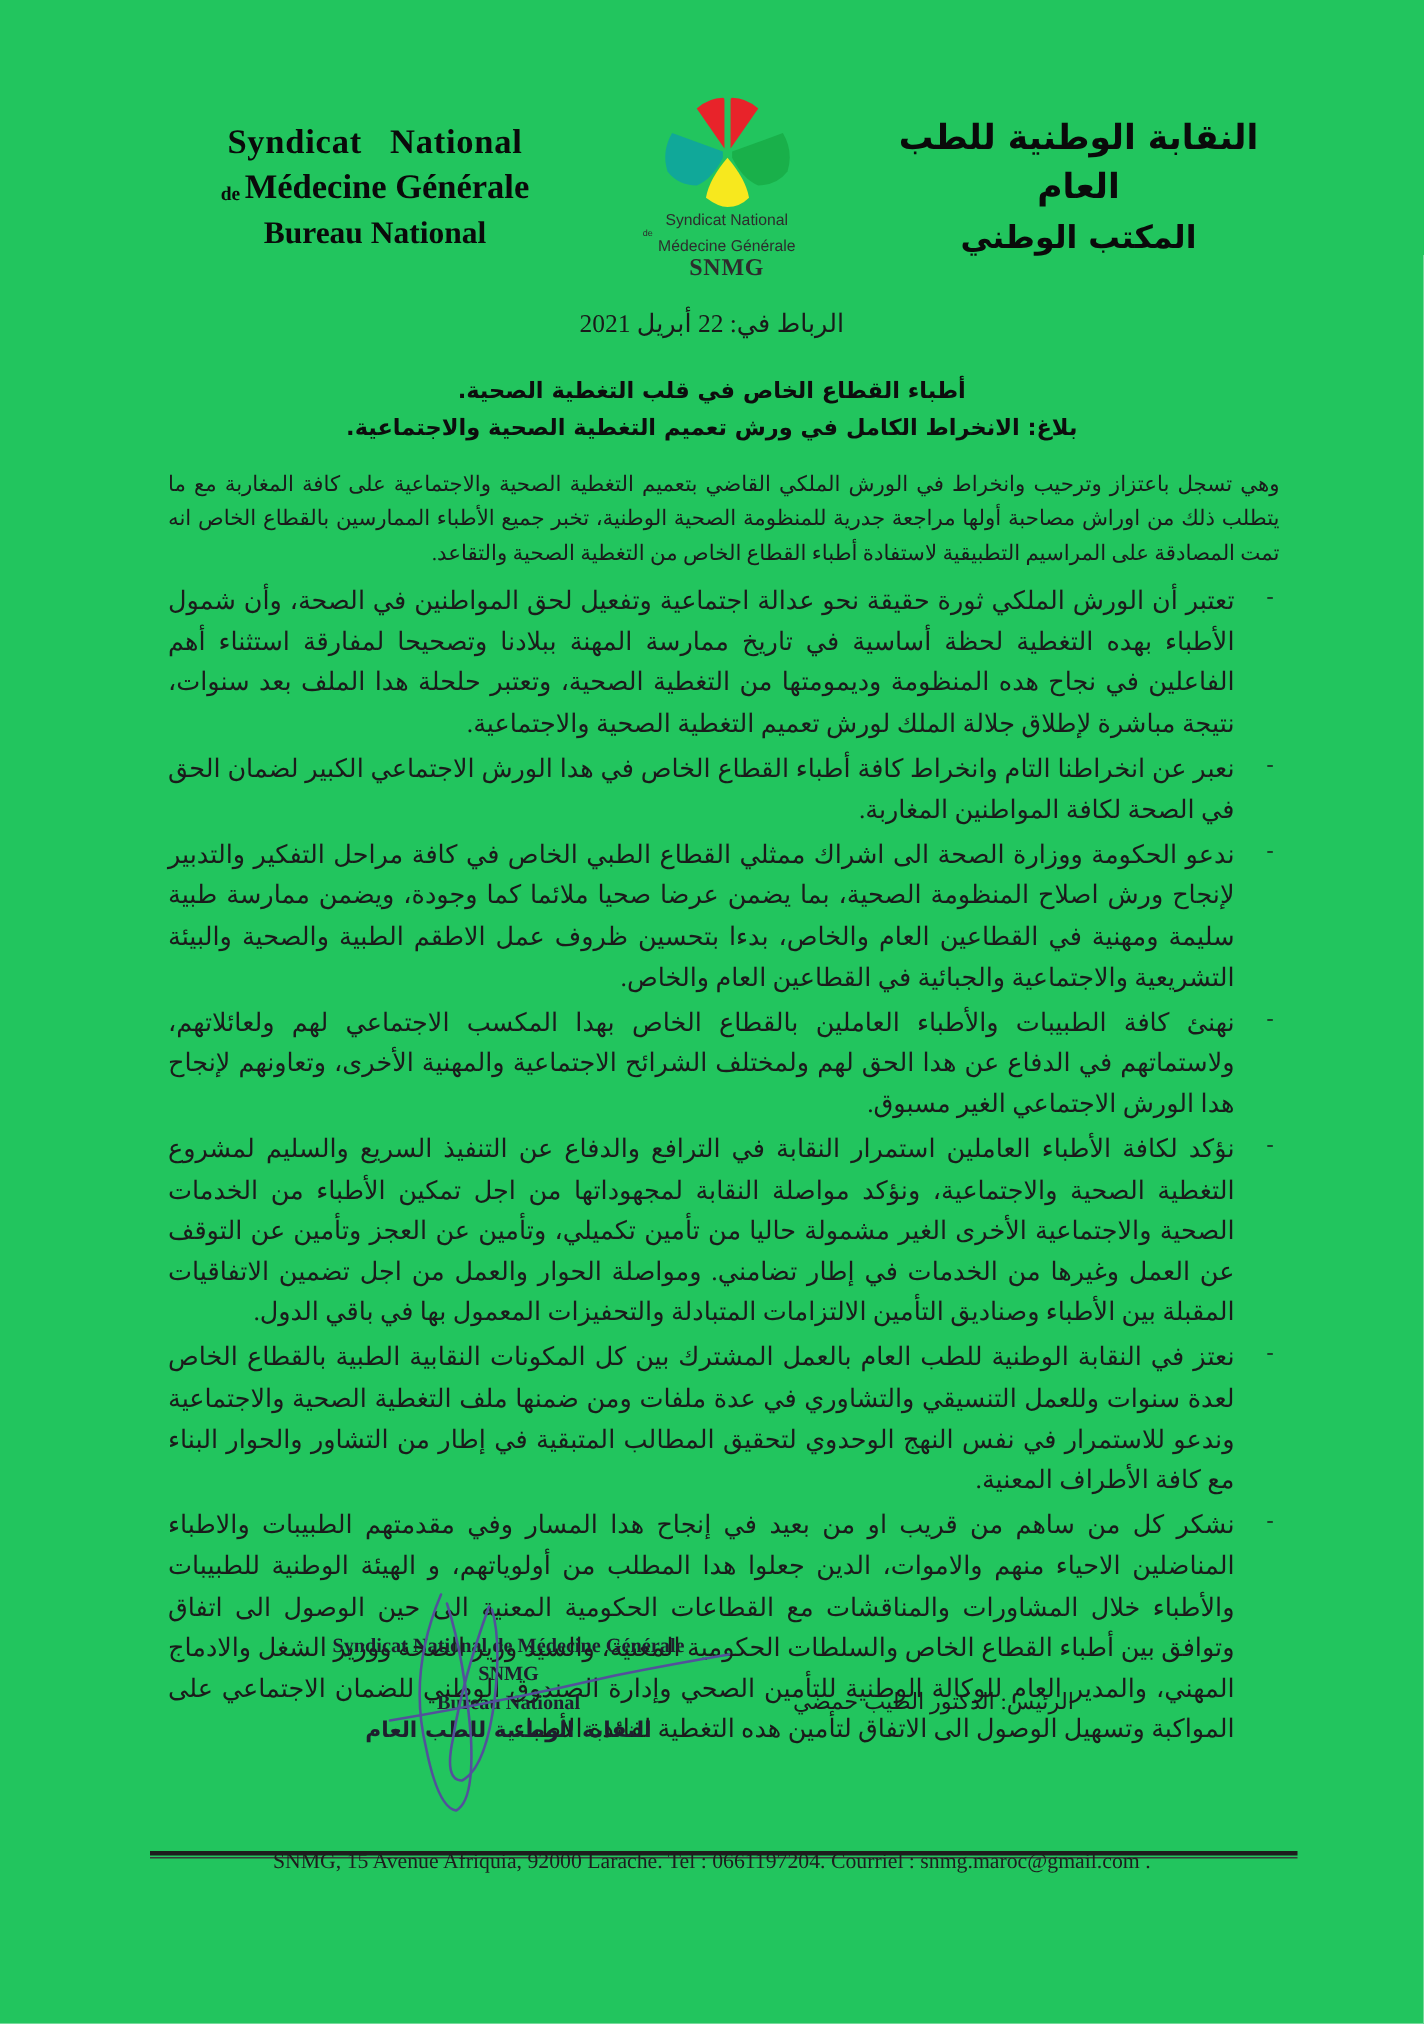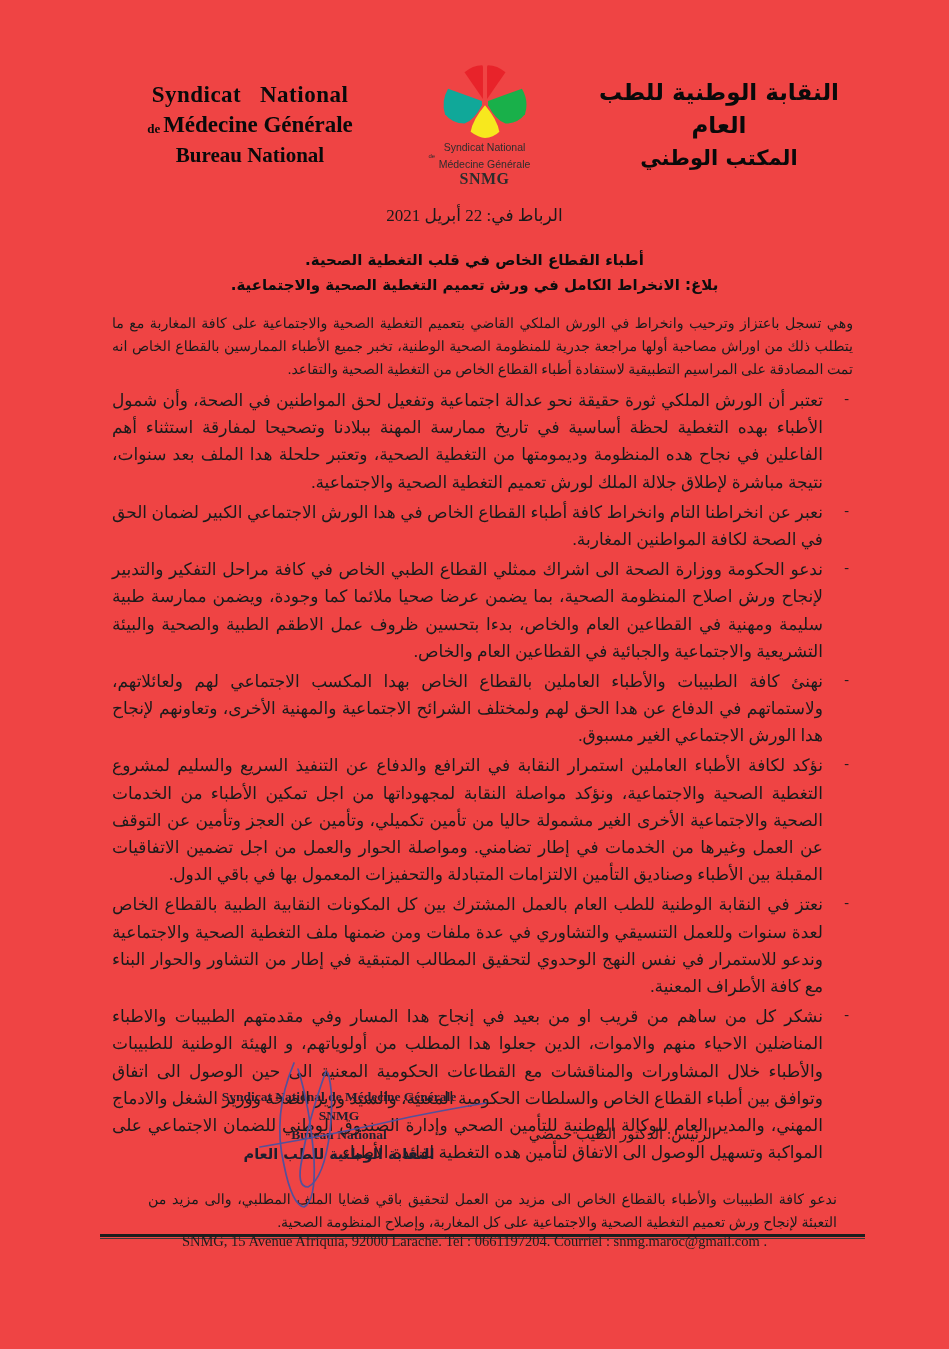--- a/index.html
+++ b/index.html
@@ -13,21 +13,21 @@
     width: 949px;
     height: 1349px;
     position: relative;
     font-family: "Liberation Serif", "DejaVu Serif", serif;
     color: #161616;
     overflow: hidden;
   }
   .page {
     position: absolute;
     inset: 0;
-    background: #ef4444;
+    background: #22c55e;
     padding: 16px;
   }
 
   
   .header {
     position: absolute;
     top: 58px;
     left: 100px;
     right: 80px;
     height: 130px;
@@ -299,21 +299,20 @@
     <ul class="bullets">
       <li>تعتبر أن الورش الملكي ثورة حقيقة نحو عدالة اجتماعية وتفعيل لحق المواطنين في الصحة، وأن شمول الأطباء بهده التغطية لحظة أساسية في تاريخ ممارسة المهنة ببلادنا وتصحيحا لمفارقة استثناء أهم الفاعلين في نجاح هده المنظومة وديمومتها من التغطية الصحية، وتعتبر حلحلة هدا الملف بعد سنوات، نتيجة مباشرة لإطلاق جلالة الملك لورش تعميم التغطية الصحية والاجتماعية.</li>
       <li>نعبر عن انخراطنا التام وانخراط كافة أطباء القطاع الخاص في هدا الورش الاجتماعي الكبير لضمان الحق في الصحة لكافة المواطنين المغاربة.</li>
       <li>ندعو الحكومة ووزارة الصحة الى اشراك ممثلي القطاع الطبي الخاص في كافة مراحل التفكير والتدبير لإنجاح ورش اصلاح المنظومة الصحية، بما يضمن عرضا صحيا ملائما كما وجودة، ويضمن ممارسة طبية سليمة ومهنية في القطاعين العام والخاص، بدءا بتحسين ظروف عمل الاطقم الطبية والصحية والبيئة التشريعية والاجتماعية والجبائية في القطاعين العام والخاص.</li>
       <li>نهنئ كافة الطبيبات والأطباء العاملين بالقطاع الخاص بهدا المكسب الاجتماعي لهم ولعائلاتهم، ولاستماتهم في الدفاع عن هدا الحق لهم ولمختلف الشرائح الاجتماعية والمهنية الأخرى، وتعاونهم لإنجاح هدا الورش الاجتماعي الغير مسبوق.</li>
       <li>نؤكد لكافة الأطباء العاملين استمرار النقابة في الترافع والدفاع عن التنفيذ السريع والسليم لمشروع التغطية الصحية والاجتماعية، ونؤكد مواصلة النقابة لمجهوداتها من اجل تمكين الأطباء من الخدمات الصحية والاجتماعية الأخرى الغير مشمولة حاليا من تأمين تكميلي، وتأمين عن العجز وتأمين عن التوقف عن العمل وغيرها من الخدمات في إطار تضامني. ومواصلة الحوار والعمل من اجل تضمين الاتفاقيات المقبلة بين الأطباء وصناديق التأمين الالتزامات المتبادلة والتحفيزات المعمول بها في باقي الدول.</li>
       <li>نعتز في النقابة الوطنية للطب العام بالعمل المشترك بين كل المكونات النقابية الطبية بالقطاع الخاص لعدة سنوات وللعمل التنسيقي والتشاوري في عدة ملفات ومن ضمنها ملف التغطية الصحية والاجتماعية وندعو للاستمرار في نفس النهج الوحدوي لتحقيق المطالب المتبقية في إطار من التشاور والحوار البناء مع كافة الأطراف المعنية.</li>
       <li>نشكر كل من ساهم من قريب او من بعيد في إنجاح هدا المسار وفي مقدمتهم الطبيبات والاطباء المناضلين الاحياء منهم والاموات، الدين جعلوا هدا المطلب من أولوياتهم، و الهيئة الوطنية للطبيبات والأطباء خلال المشاورات والمناقشات مع القطاعات الحكومية المعنية الى حين الوصول الى اتفاق وتوافق بين أطباء القطاع الخاص والسلطات الحكومية المعنية، والسيد وزير الصحة ووزير الشغل والادماج المهني، والمدير العام للوكالة الوطنية للتأمين الصحي وإدارة الصندوق الوطني للضمان الاجتماعي على المواكبة وتسهيل الوصول الى الاتفاق لتأمين هده التغطية لفائدة الأطباء.</li>
     </ul>
 
-    <p class="closing-para">ندعو كافة الطبيبات والأطباء بالقطاع الخاص الى مزيد من العمل لتحقيق باقي قضايا الملف المطلبي، والى مزيد من التعبئة لإنجاح ورش تعميم التغطية الصحية والاجتماعية على كل المغاربة، وإصلاح المنظومة الصحية.</p>
   </div>
 
   <div class="sig-zone">
 
     <div class="stamp">
       <span class="s1">Syndicat National de Médecine Générale</span>
       <span class="s2">SNMG</span>
       <span class="s3">Bureau National</span>
       <span class="s4">النقابة الوطنية للطب العام</span>
     </div>

